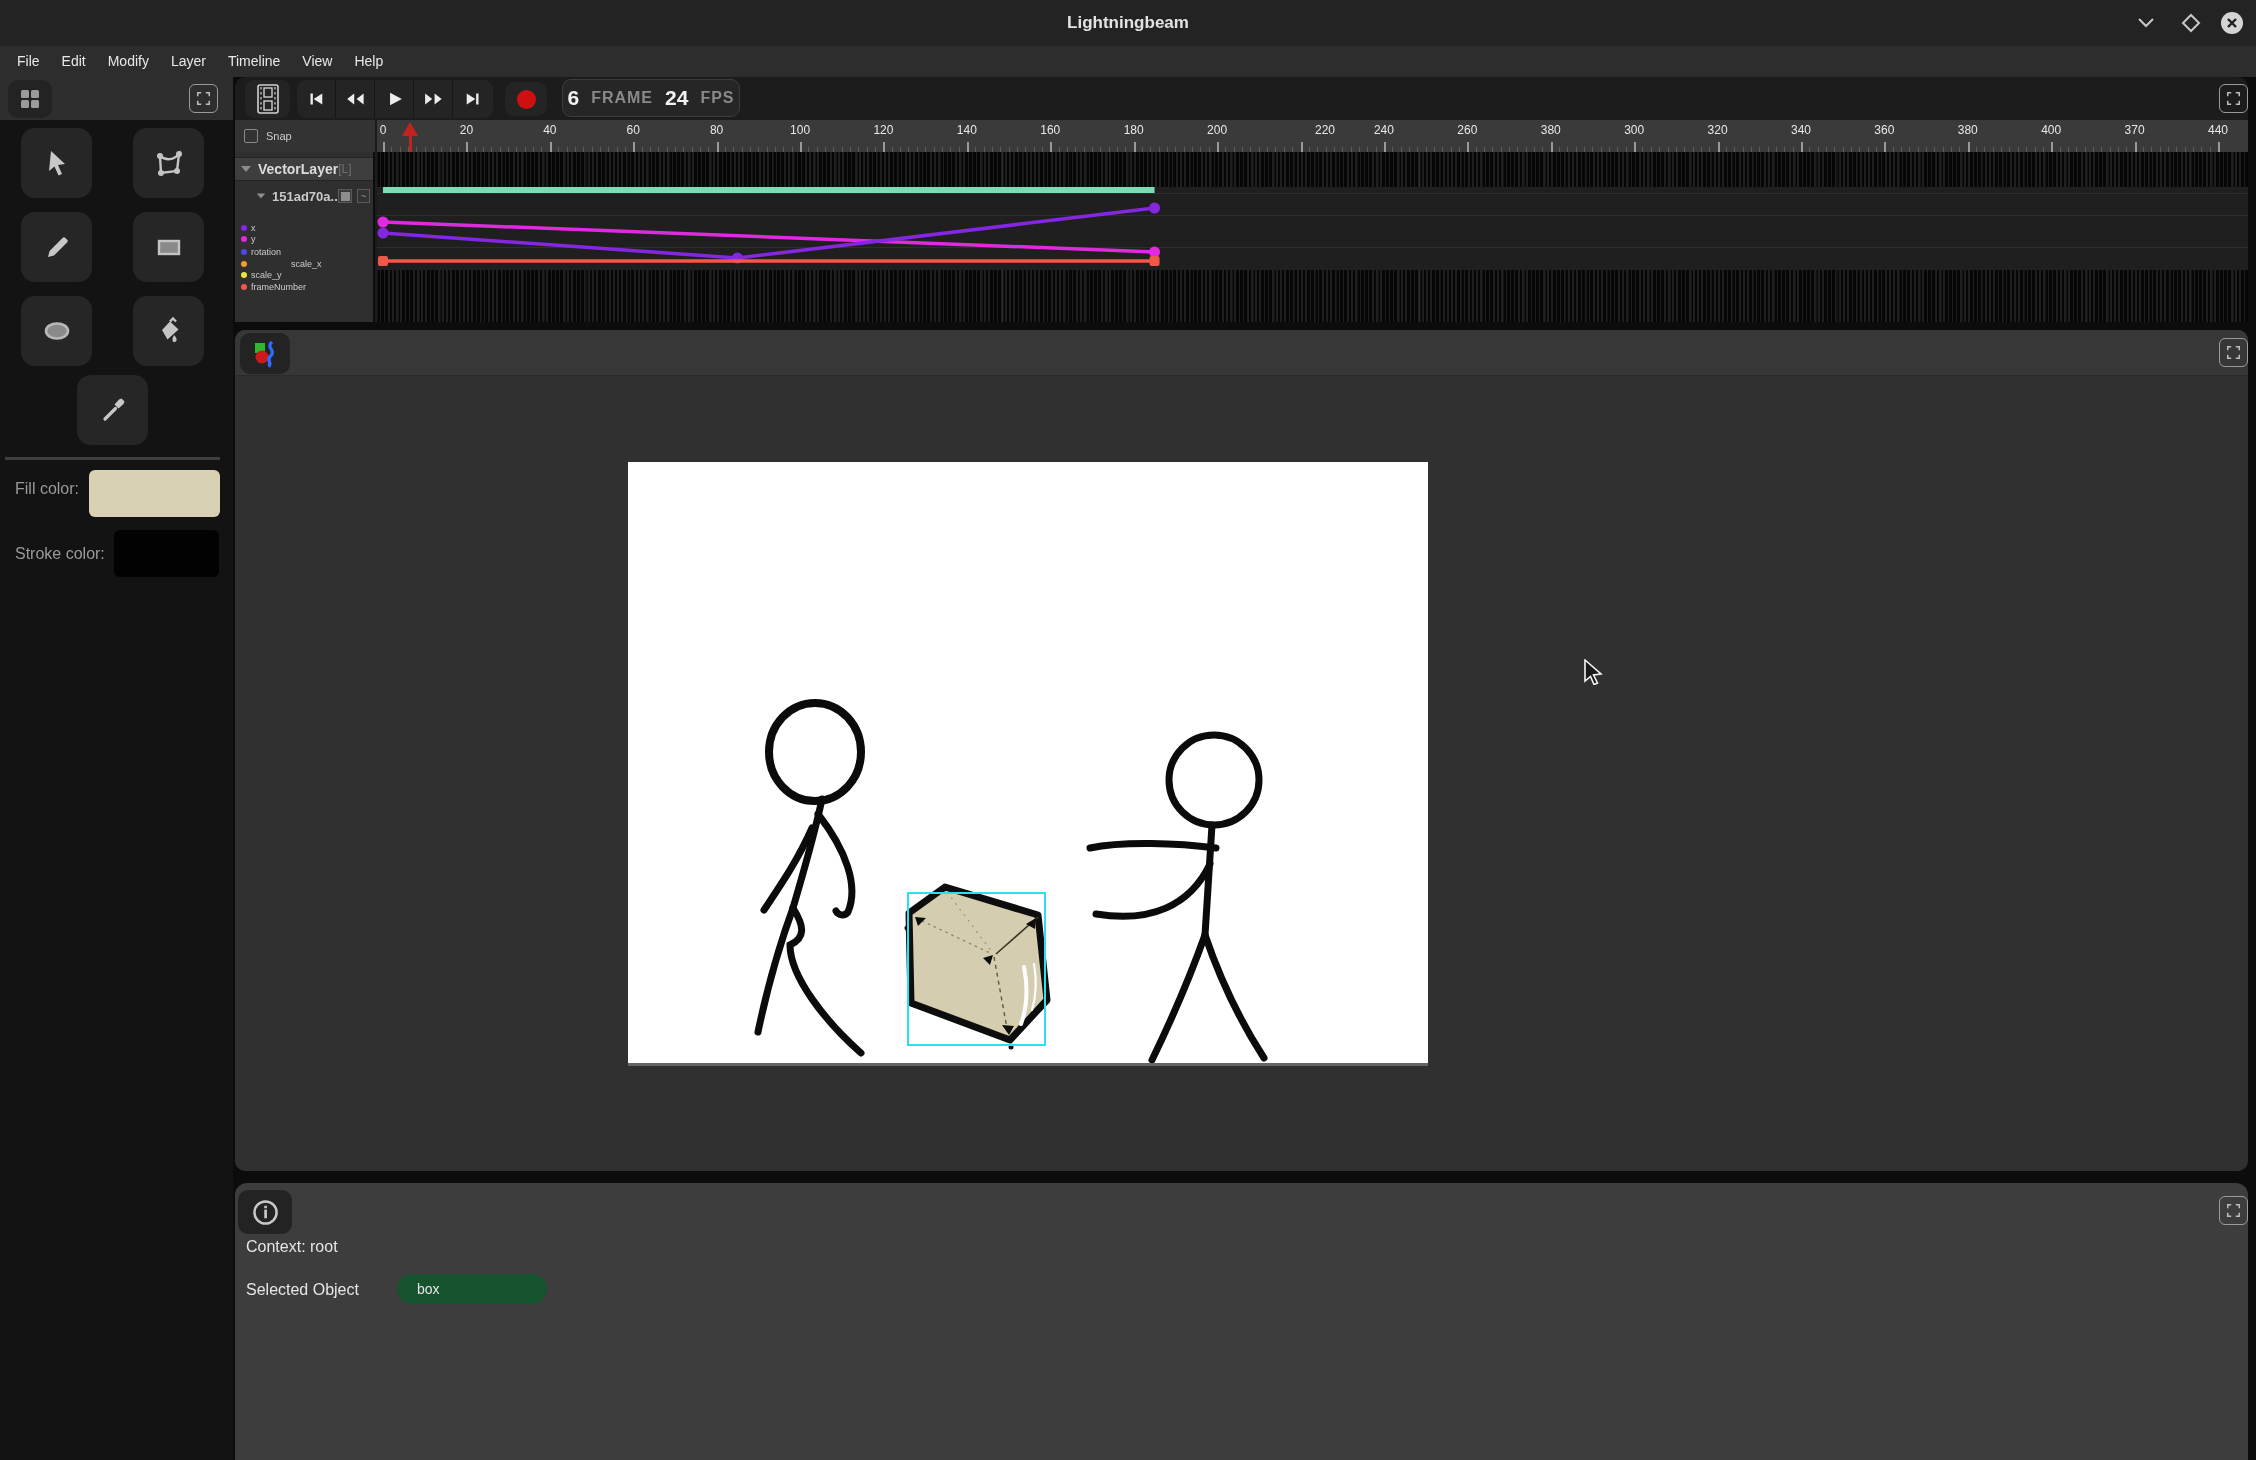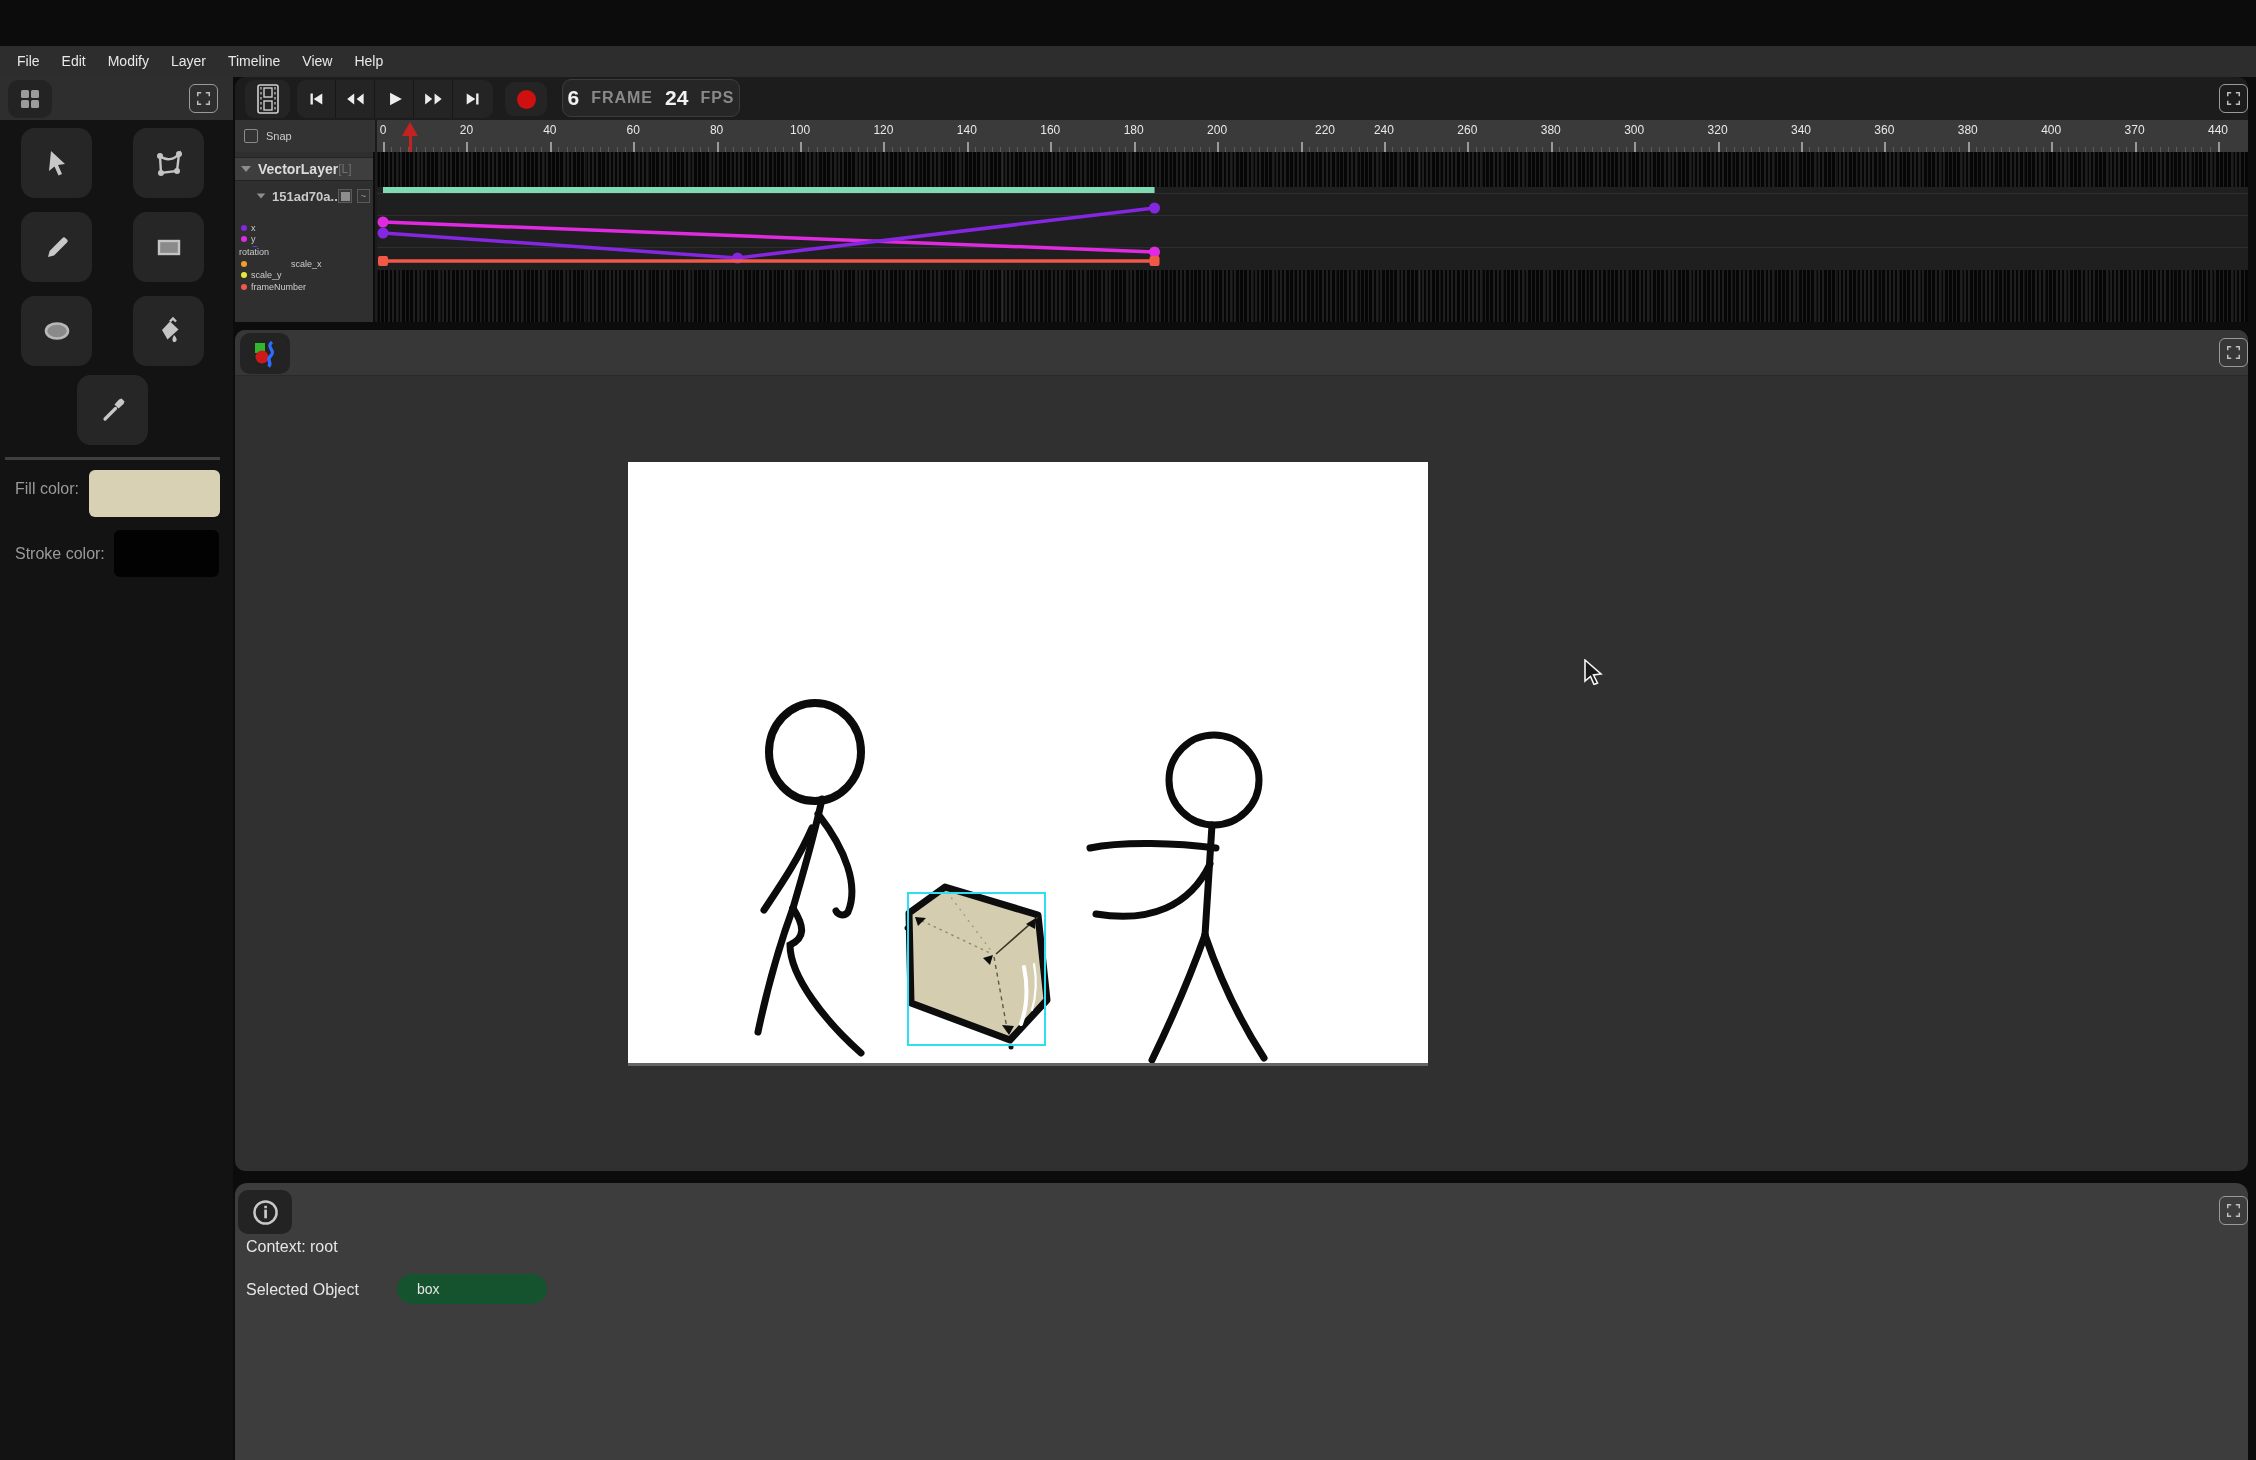--- a/index.html
+++ b/index.html
@@ -72,20 +72,39 @@
   #context-text{left:11px;top:55px;font-size:16px;color:#e6e6e6;}
   #selected-label{left:11px;top:98px;font-size:16px;color:#e6e6e6;}
   #selected-pill{left:162px;top:91px;width:150px;height:30px;background:#14532d;border-radius:15px;display:flex;align-items:center;}
   #selected-value{font-size:14px;color:#e6e6e6;margin-left:20px;}
 </style>
 </head>
 <body>
 
 <div id="app">
 
+  <div class="abs" id="titlebar">
+    <div id="title">Lightningbeam</div>
+    <div class="abs winbtn" style="left:2133px;">
+      <svg width="18" height="14" viewBox="0 0 18 14">
+          <path d="M2,3 L9,10 L16,3" stroke="#c8c8c8" stroke-width="2" fill="none"></path>
+        </svg>
+    </div>
+    <div class="abs winbtn" style="left:2178px;">
+      <svg width="20" height="20" viewBox="0 0 20 20">
+          <path d="M10,2 L18,10 L10,18 L2,10 Z" stroke="#c8c8c8" stroke-width="2" fill="none"></path>
+        </svg>
+    </div>
+    <div class="abs winbtn" style="left:2219px;">
+      <svg width="24" height="24" viewBox="0 0 24 24">
+          <circle cx="12" cy="12" r="11" fill="#d4d4d4"></circle>
+          <path d="M8,8 L16,16 M16,8 L8,16" stroke="#1e1e1e" stroke-width="2.4"></path>
+        </svg>
+    </div>
+  </div>
 
   <div class="abs" id="menubar">
     <span class="menu-item">File</span>
     <span class="menu-item">Edit</span>
     <span class="menu-item">Modify</span>
     <span class="menu-item">Layer</span>
     <span class="menu-item">Timeline</span>
     <span class="menu-item">View</span>
     <span class="menu-item">Help</span>
   </div>
@@ -486,21 +505,21 @@
       <div class="abs" style="left:122px;top:37px;width:13px;height:14px;border:1px solid #5a5a5a;background:#333;display:flex;align-items:center;justify-content:center;font-size:10px;color:#8d8d8d;box-sizing:border-box;">~</div>
 
       <div class="prop-row" style="top:70px;">
         <span class="prop-dot" style="background: rgb(133, 38, 224);"></span>
         <span class="prop-name">x</span>
       </div>
       <div class="prop-row" style="top:81px;">
         <span class="prop-dot" style="background: rgb(224, 42, 224);"></span>
         <span class="prop-name">y</span>
       </div>
-      <div class="prop-row" style="top:94px;flex-direction:column;">
+      <div class="prop-row" style="top:94px;">
         <span class="prop-dot" style="background: rgb(74, 74, 232);"></span>
         <span class="prop-name">rotation</span>
       </div>
       <div class="prop-row" style="top:106px;gap:40px;">
         <span class="prop-dot" style="background: rgb(240, 160, 40);"></span>
         <span class="prop-name">scale_x</span>
       </div>
       <div class="prop-row" style="top:117px;">
         <span class="prop-dot" style="background: rgb(232, 232, 60);"></span>
         <span class="prop-name">scale_y</span>

